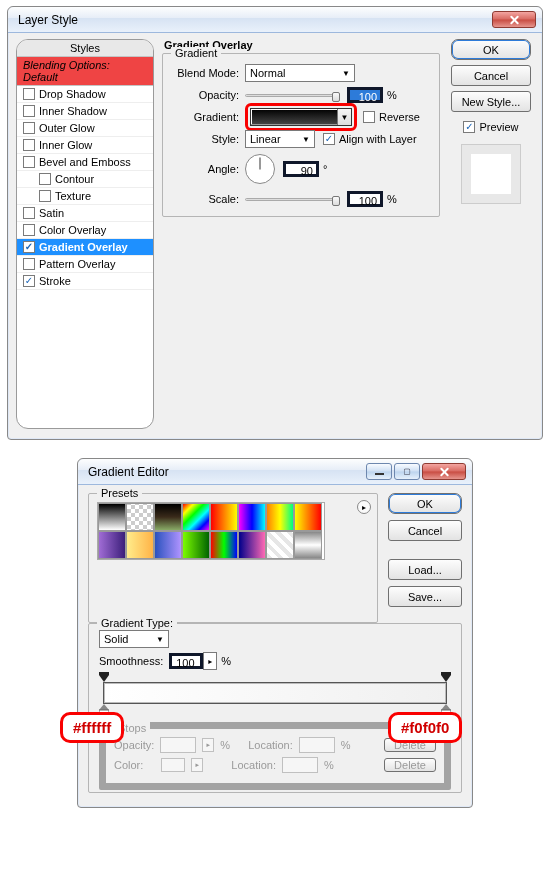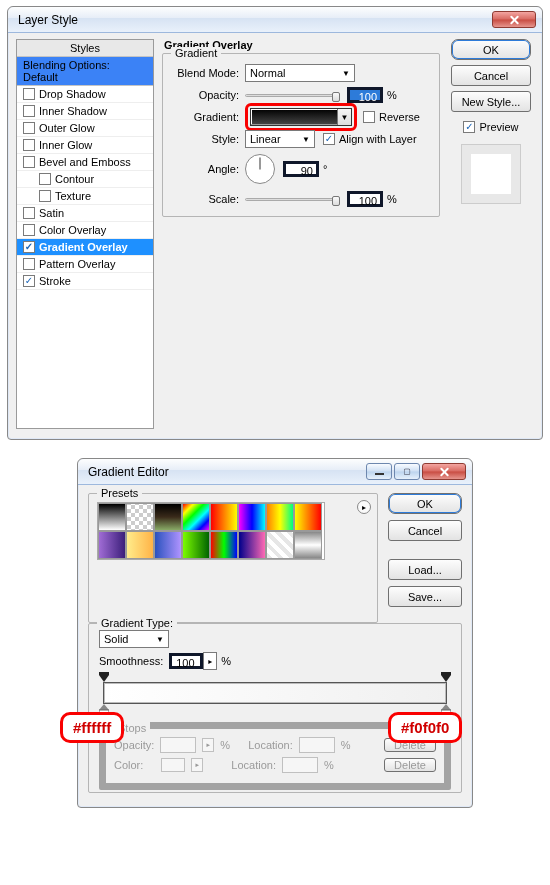--- a/index.html
+++ b/index.html
@@ -30,25 +30,25 @@
   }
   .wbtn.close::before { transform: rotate(45deg); }
   .wbtn.close::after  { transform: rotate(-45deg); }
   .wbtn.min span { width: 9px; height: 2px; background: #333; display: block; margin-top: 5px; }
   .wbtn.max { font-size: 8px; }
 
   
   .ls-body { display: flex; padding: 6px 8px 10px 8px; font-size: 11px; height: 406px; }
 
   .styles-panel { width: 138px; border: 1px solid #9a9a9a; background: #fff;
-                  border-radius: 0; overflow: hidden; margin-right: 6px; }
+                  border-radius: 12px; overflow: hidden; margin-right: 6px; }
   .styles-header { background: #e8e8e8; border-bottom: 1px solid #c4c4c4;
                    text-align: center; padding: 2px 0; font-size: 11px; }
-  .styles-sub { background: #3b82f6; border-bottom: 1px solid #c4c4c4;
-                padding: 2px 6px; font-size: 11px; }
+  .styles-sub { background: #ef4444; border-bottom: 1px solid #c4c4c4;
+                padding: 2px 6px; font-size: 11px; font-style: italic; }
   .style-row { border-bottom: 1px solid #eee; padding: 2px 4px 2px 6px;
                display: flex; align-items: center; gap: 4px; min-height: 17px; }
   .style-row.child { padding-left: 22px; }
   .style-row.selected { background: #1e90ff; color: #fff; font-weight: bold; }
   .cbox { width: 12px; height: 12px; border: 1px solid #7a7a7a; background: #fff;
           display: inline-flex; align-items: center; justify-content: center; flex-shrink: 0; }
   .cbox.checked::after { content: "✓"; font-size: 10px; color: #1a63b6; line-height: 1; }
   .style-row.selected .cbox.checked::after { color: #1a63b6; }
   .style-row.selected .cbox { background: #fff; }
 

